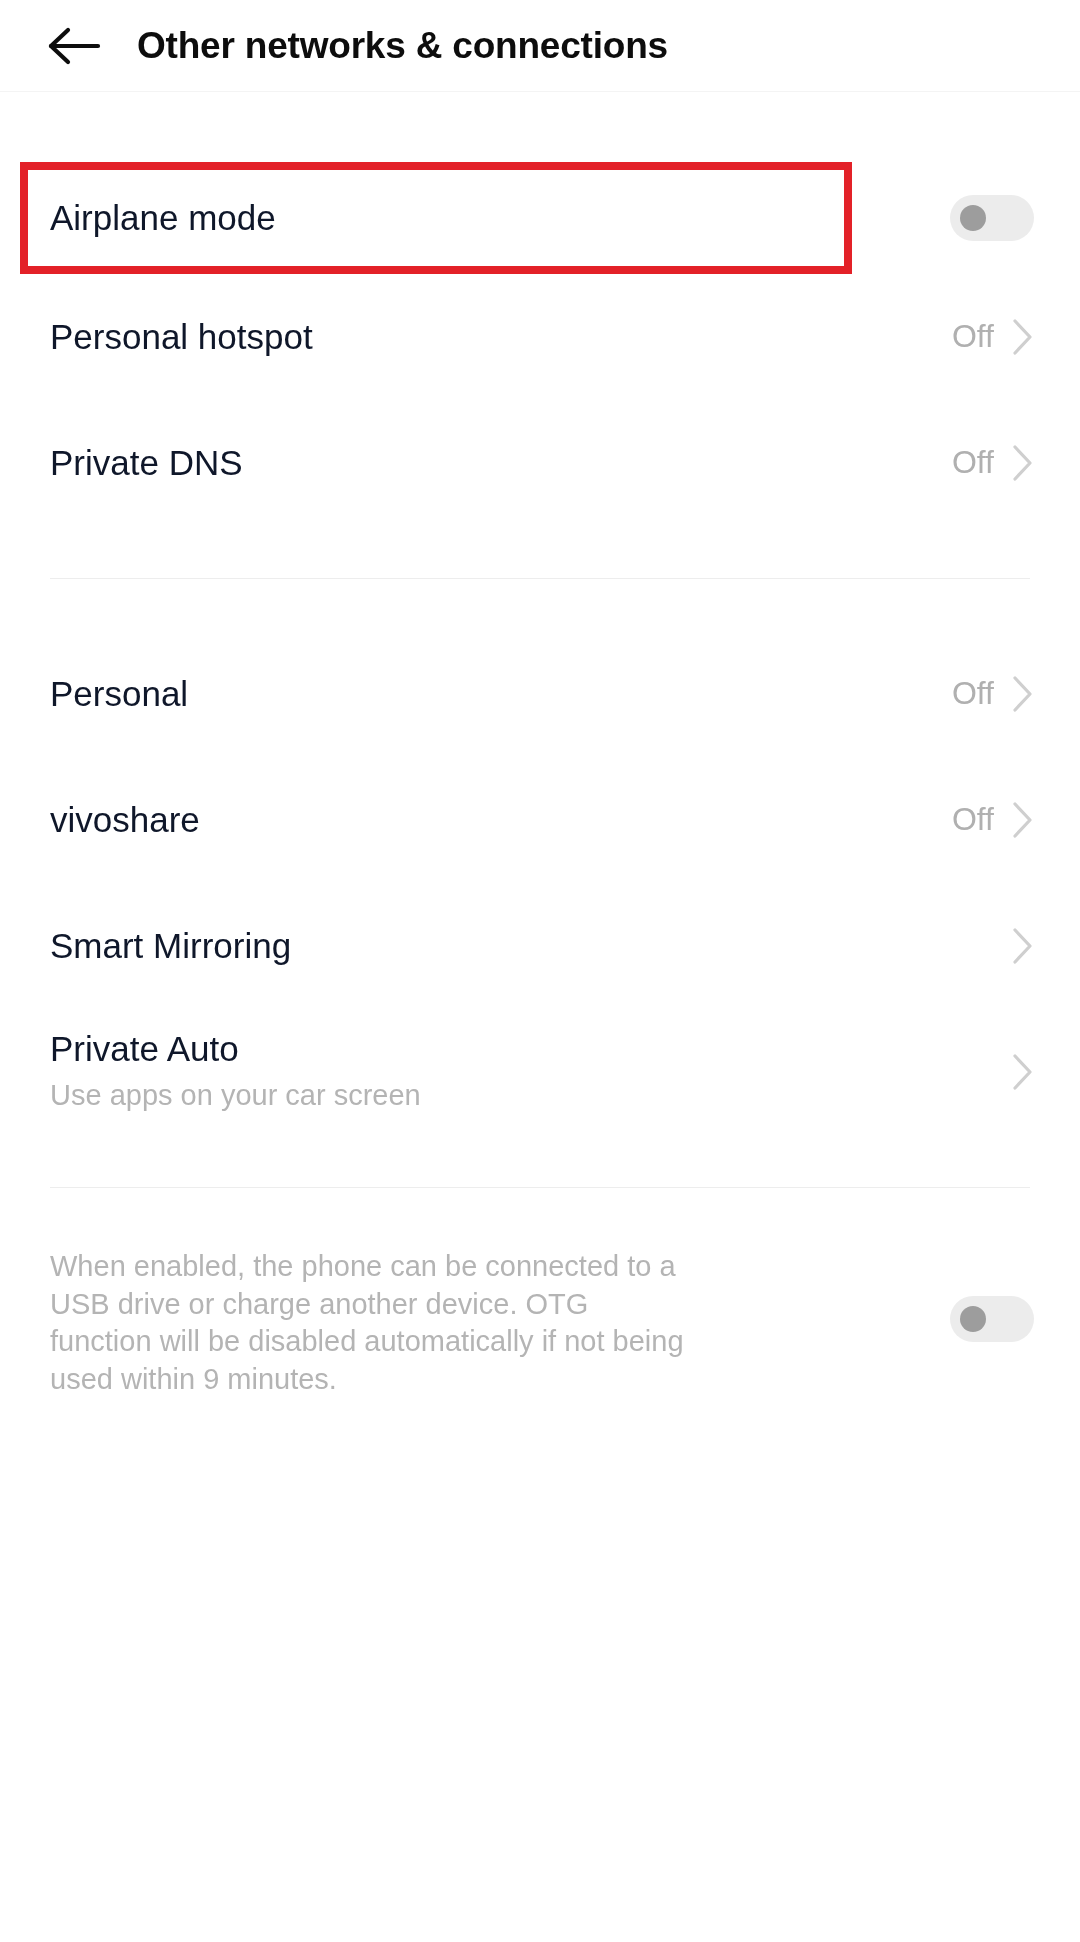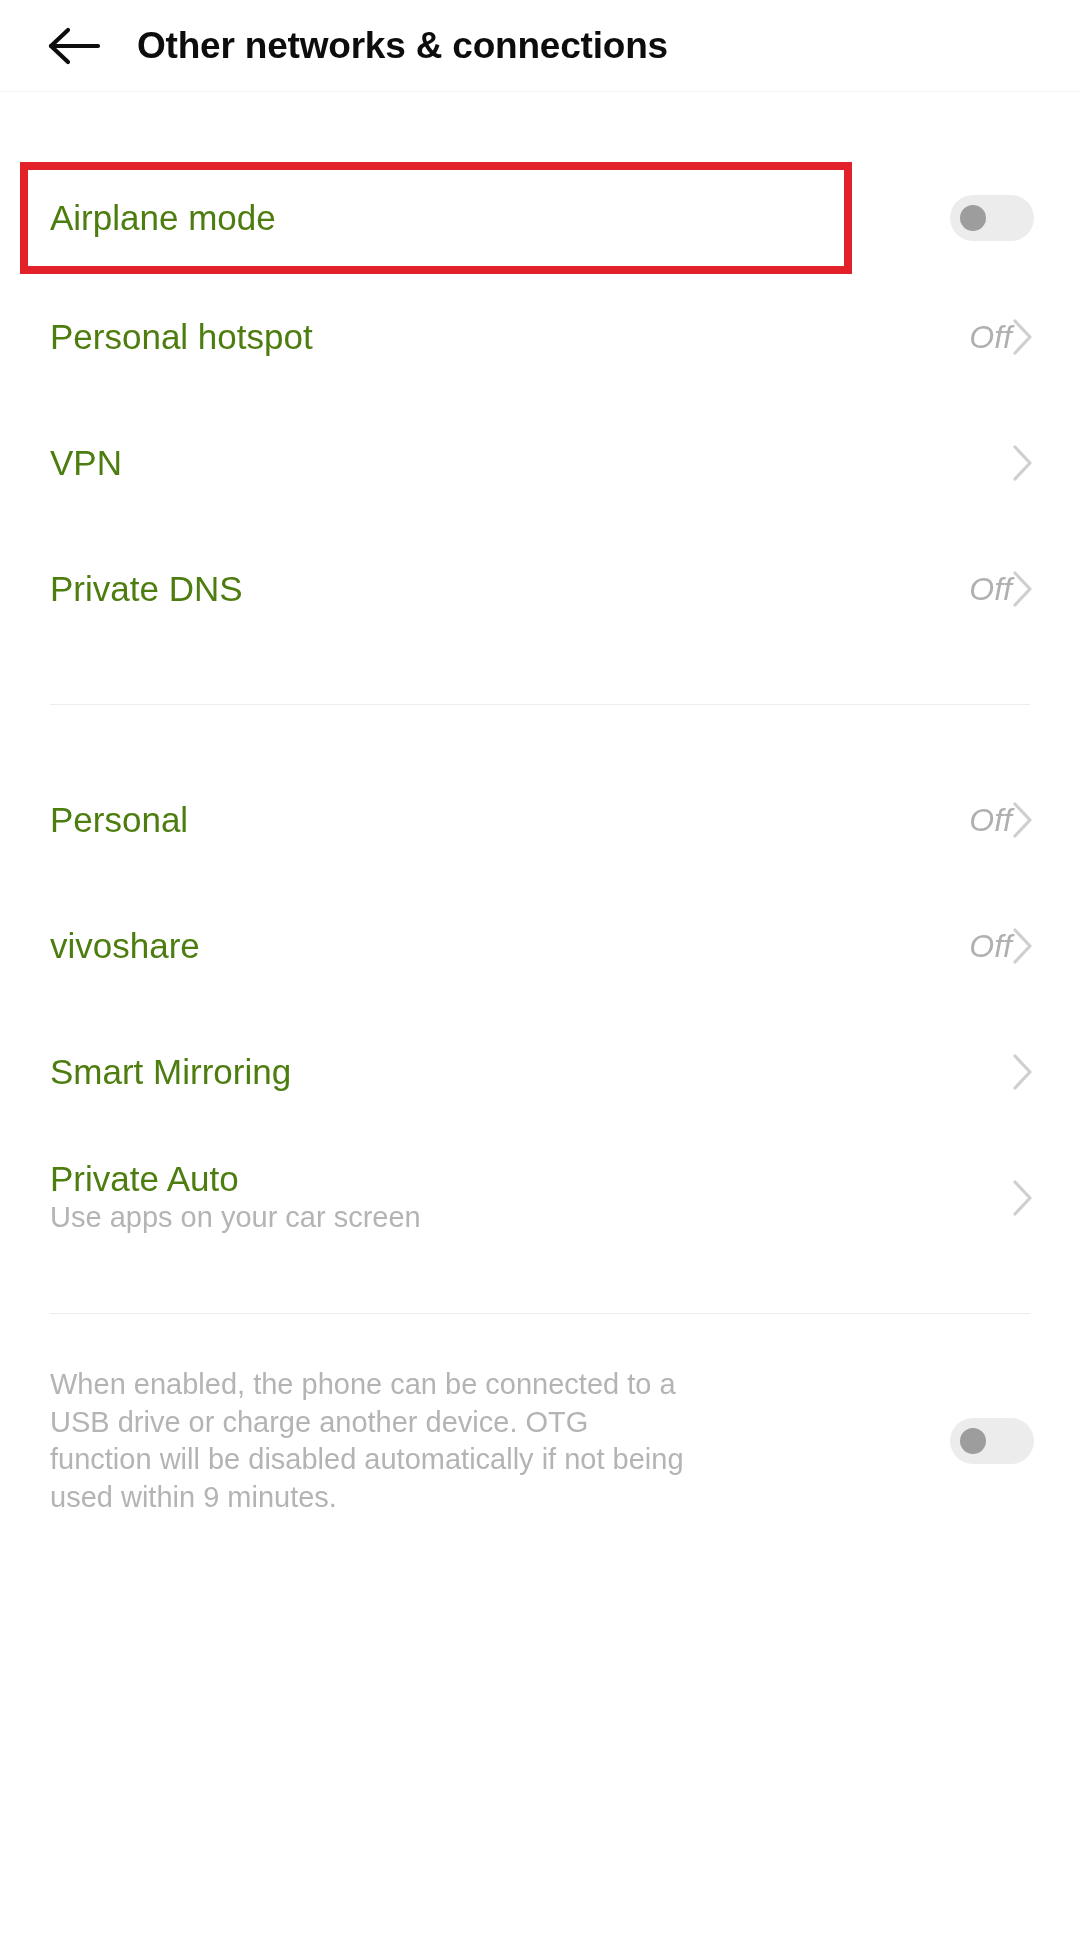--- a/index.html
+++ b/index.html
@@ -57,36 +57,35 @@
     min-height: 126px;
     background: #ffffff;
   }
   .row-texts {
     flex: 1 1 auto;
     min-width: 0;
     padding-right: 20px;
   }
   .row-title {
     font-size: 35px;
-    color: #4d7c0f;
+    color: #0f172a;
     line-height: 1.16;
     white-space: nowrap;
   }
   .row-sub {
     font-size: 29px;
     color: #b4b4b4;
     line-height: 1.30;
-    margin-top: 0;
+    margin-top: 8px;
     max-width: 640px;
   }
   .row-right {
     flex: 0 0 auto;
     display: flex;
-    align-items: center;
-    font-style: italic;
+    gap: 18px;
   }
   .row-value {
     font-size: 32px;
     color: #b0b0b0;
   }
   .chev {
     width: 22px;
     height: 38px;
     flex: 0 0 auto;
     display: block;
@@ -175,31 +174,20 @@
         <div class="row-title">Personal hotspot</div>
       </div>
       <div class="row-right">
         <span class="row-value">Off</span>
         <svg class="chev" viewBox="0 0 22 38" fill="none">
           <path d="M3 3 L18 19 L3 35" stroke="#cfcfcf" stroke-width="3.2" stroke-linecap="round" stroke-linejoin="round"></path>
         </svg>
       </div>
     </div>
 
-    <div class="row">
-      <div class="row-texts">
-        <div class="row-title">VPN</div>
-      </div>
-      <div class="row-right">
-        <span class="row-value"></span>
-        <svg class="chev" viewBox="0 0 22 38" fill="none">
-          <path d="M3 3 L18 19 L3 35" stroke="#cfcfcf" stroke-width="3.2" stroke-linecap="round" stroke-linejoin="round"></path>
-        </svg>
-      </div>
-    </div>
 
     <div class="row">
       <div class="row-texts">
         <div class="row-title">Private DNS</div>
       </div>
       <div class="row-right">
         <span class="row-value">Off</span>
         <svg class="chev" viewBox="0 0 22 38" fill="none">
           <path d="M3 3 L18 19 L3 35" stroke="#cfcfcf" stroke-width="3.2" stroke-linecap="round" stroke-linejoin="round"></path>
         </svg>

